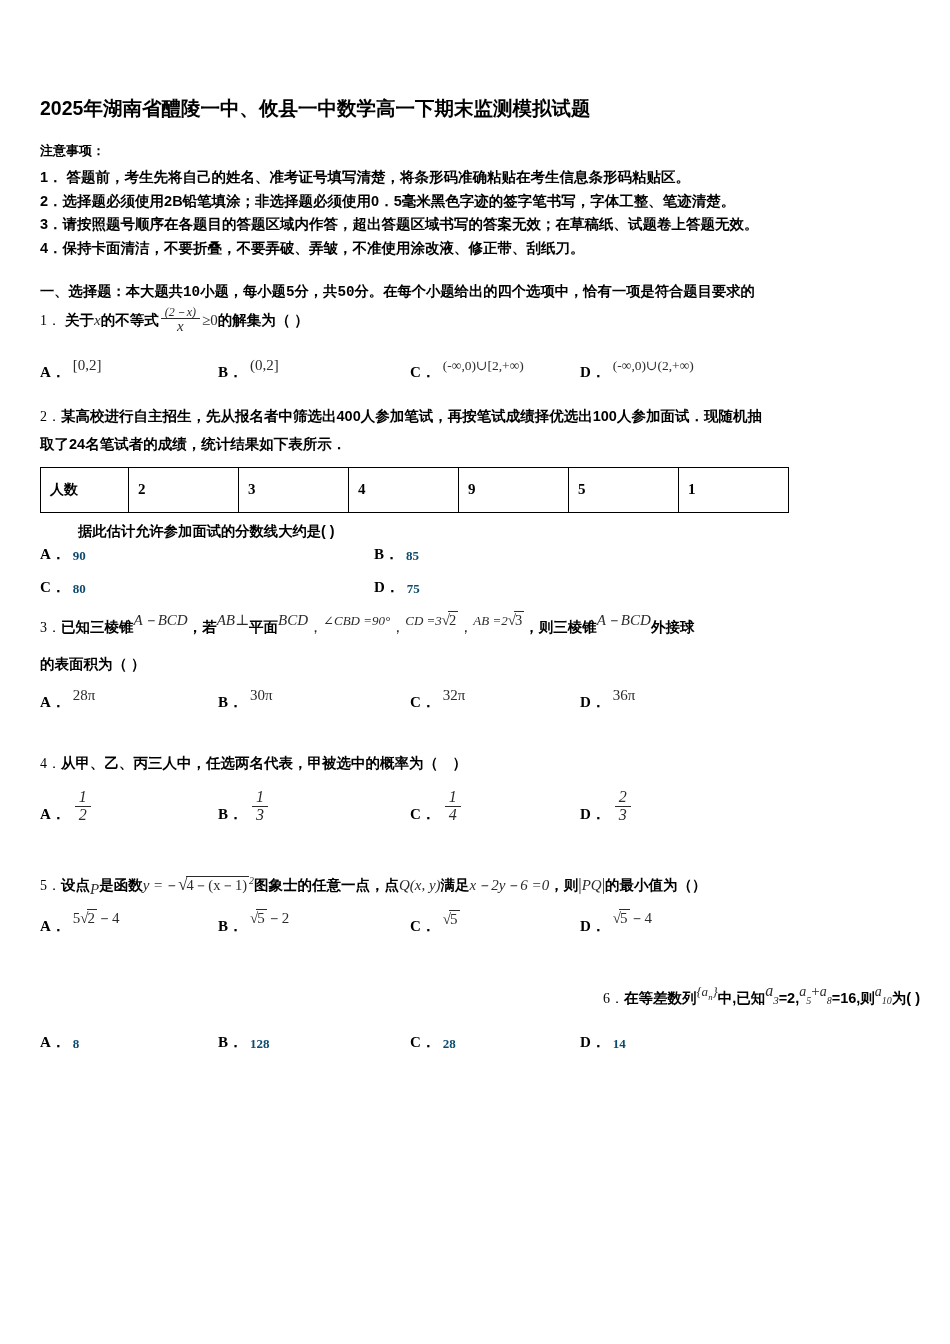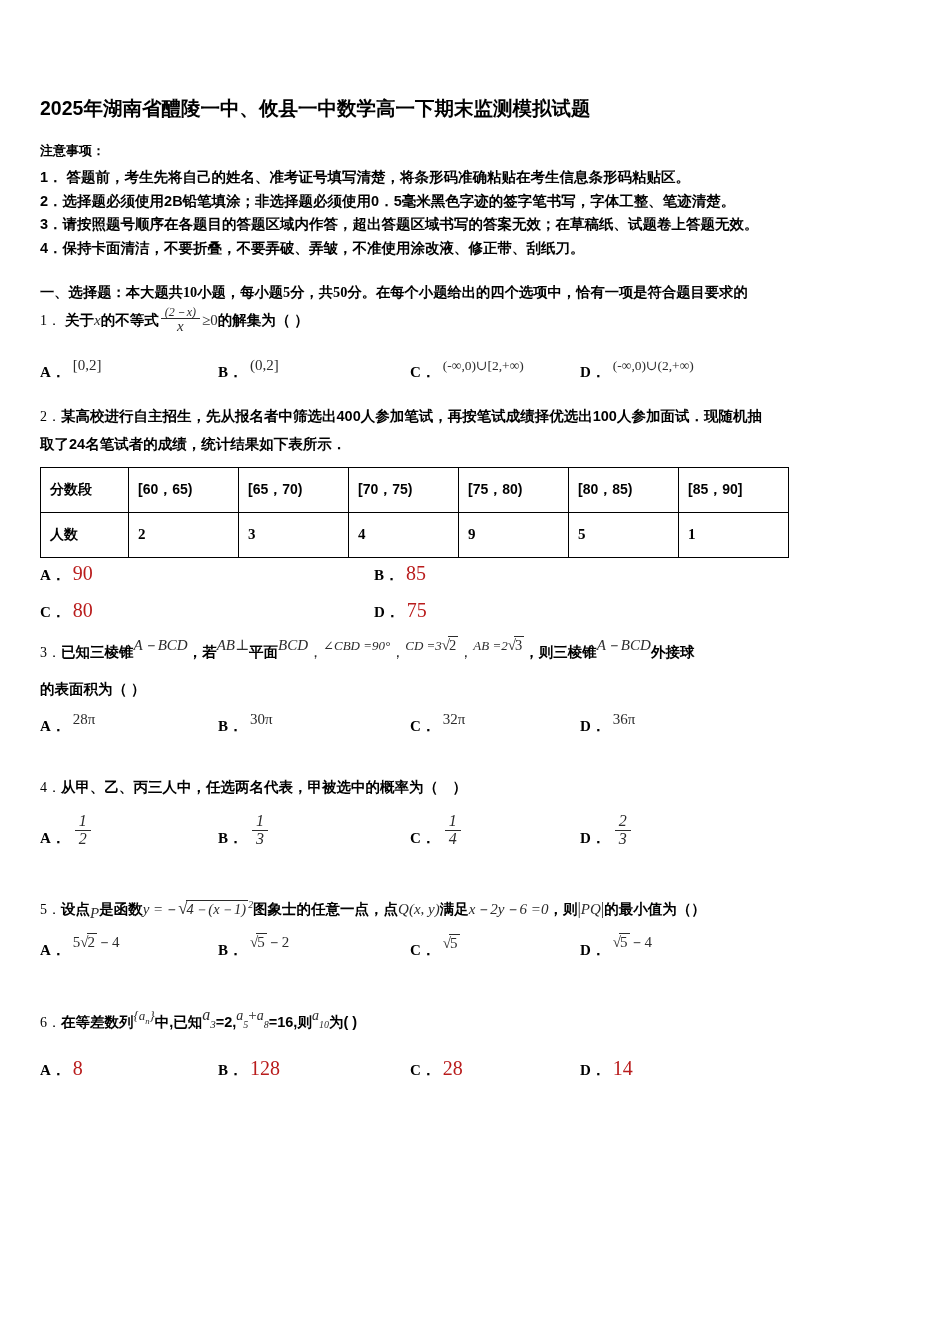--- a/index.html
+++ b/index.html
@@ -51,21 +51,21 @@
   .notice-line {
     font-family: "Liberation Sans", "DejaVu Sans", sans-serif;
     font-size: 14.5px;
     font-weight: bold;
     line-height: 1.62;
     white-space: nowrap;
   }
 
   
   .section-head {
-    font-family: Liberation Serif, serif;
+    font-family: Liberation Mono, monospace;
     font-size: 14.3px;
     font-weight: bold;
     margin: 22px 0 0 0;
     line-height: 1.5;
     white-space: nowrap;
   }
 
   
   .q {
     font-family: "Liberation Sans", "DejaVu Sans", sans-serif;
@@ -143,21 +143,20 @@
     font-style: normal;
     font-weight: normal;
     color: #2b2b2b;
     white-space: nowrap;
   }
   .rad > .sign { font-size: 15px; }
   .rad > .body {
     border-top: 1.1px solid #2b2b2b;
     padding: 0 2px 0 1px;
     margin-left: -2px;
-    font-style: italic;
   }
   .rad > .body.up { font-style: normal; }
 
   
   .opts {
     display: flex;
     font-family: "Liberation Sans", "DejaVu Sans", sans-serif;
     font-weight: bold;
     font-size: 14.5px;
     align-items: flex-end;
@@ -174,23 +173,23 @@
     margin-right: 7px;
   }
   .opt .val {
     font-family: "Liberation Serif", "DejaVu Serif", serif;
     font-weight: normal;
     font-size: 15px;
     color: #2b2b2b;
   }
   .opt .val.plain {
     font-family: "Liberation Serif", "DejaVu Serif", serif;
-    font-weight: normal;
-    color: #b91c1c;
-    font-size: 20px;
+    font-weight: bold;
+    color: #0c4a6e;
+    font-size: 13px;
   }
   .opt .val.raise { position: relative; top: -8px; }
 
   
   .grid4 > .opt:nth-child(1) { width: 178px; }
   .grid4 > .opt:nth-child(2) { width: 192px; }
   .grid4 > .opt:nth-child(3) { width: 170px; }
   .grid4 > .opt:nth-child(4) { width: auto; }
 
   .grid2 { }
@@ -281,41 +280,33 @@
 
   <div class="q">
     <div>
       <span class="num">2．</span><span>某高校进行自主招生，先从报名者中筛选出400人参加笔试，再按笔试成绩择优选出100人参加面试．现随机抽</span>
     </div>
     <div>取了24名笔试者的成绩，统计结果如下表所示．</div>
   </div>
 
   <table class="scoretbl">
     <tbody>
-          <tr>
-      <td class="firstcol">分数段</td>
-      <td class="cell">[60，65)</td>
-      <td class="cell">[65，70)</td>
-      <td class="cell">[70，75)</td>
-      <td class="cell">[75，80)</td>
-      <td class="cell">[80，85)</td>
-      <td class="cell">[85，90]</td>
-    </tr>
     <tr>
       <td class="firstcol">人数</td>
       <td class="cell num-cell">2</td>
       <td class="cell num-cell">3</td>
       <td class="cell num-cell">4</td>
       <td class="cell num-cell">9</td>
       <td class="cell num-cell">5</td>
       <td class="cell num-cell">1</td>
     </tr>
   </tbody>
       </table>
 
+  <div class="indent-line">据此估计允许参加面试的分数线大约是(      )</div>
 
   <div class="opts grid2">
     <div class="opt">
       <span class="lab">A．</span>
       <span class="val plain">90</span>
     </div>
     <div class="opt">
       <span class="lab">B．</span>
       <span class="val plain">85</span>
     </div>
@@ -422,21 +413,21 @@
     </div>
     <div class="opt">
       <span class="lab">D．</span>
       <span class="val raise"><span class="mu"></span><span class="rad"><span class="sign">√</span><span class="body up">5</span></span><span class="mu">－4</span></span>
     </div>
   </div>
 
   <div class="spacer-lg"></div>
 
   <div class="q" style="margin-top:14px;">
-    <div style="white-space:nowrap;">
+    <div style="white-space:nowrap;text-align:right;">
       <span class="num">6．</span><span>在等差数列</span><span class="m raise" style="font-size:13px;"><span>{a</span><span class="sub">n</span><span>}</span></span><span>中,已知</span><span class="m raise" style="font-size:16px;">a</span><span class="m" style="font-size:11px;position:relative;top:1px;">3</span><span>=2,</span><span class="m raise" style="font-size:14px;">a</span><span class="m" style="font-size:10px;position:relative;top:1px;">5</span><span class="mu raise">+</span><span class="m raise" style="font-size:14px;">a</span><span class="m" style="font-size:10px;position:relative;top:1px;">8</span><span>=16,则</span><span class="m raise" style="font-size:14px;">a</span><span class="m" style="font-size:10px;position:relative;top:1px;">10</span><span>为(   )</span>
     </div>
   </div>
 
   <div class="opts grid4" style="margin-top:20px;">
     <div class="opt">
       <span class="lab">A．</span>
       <span class="val plain">8</span>
     </div>
     <div class="opt">

